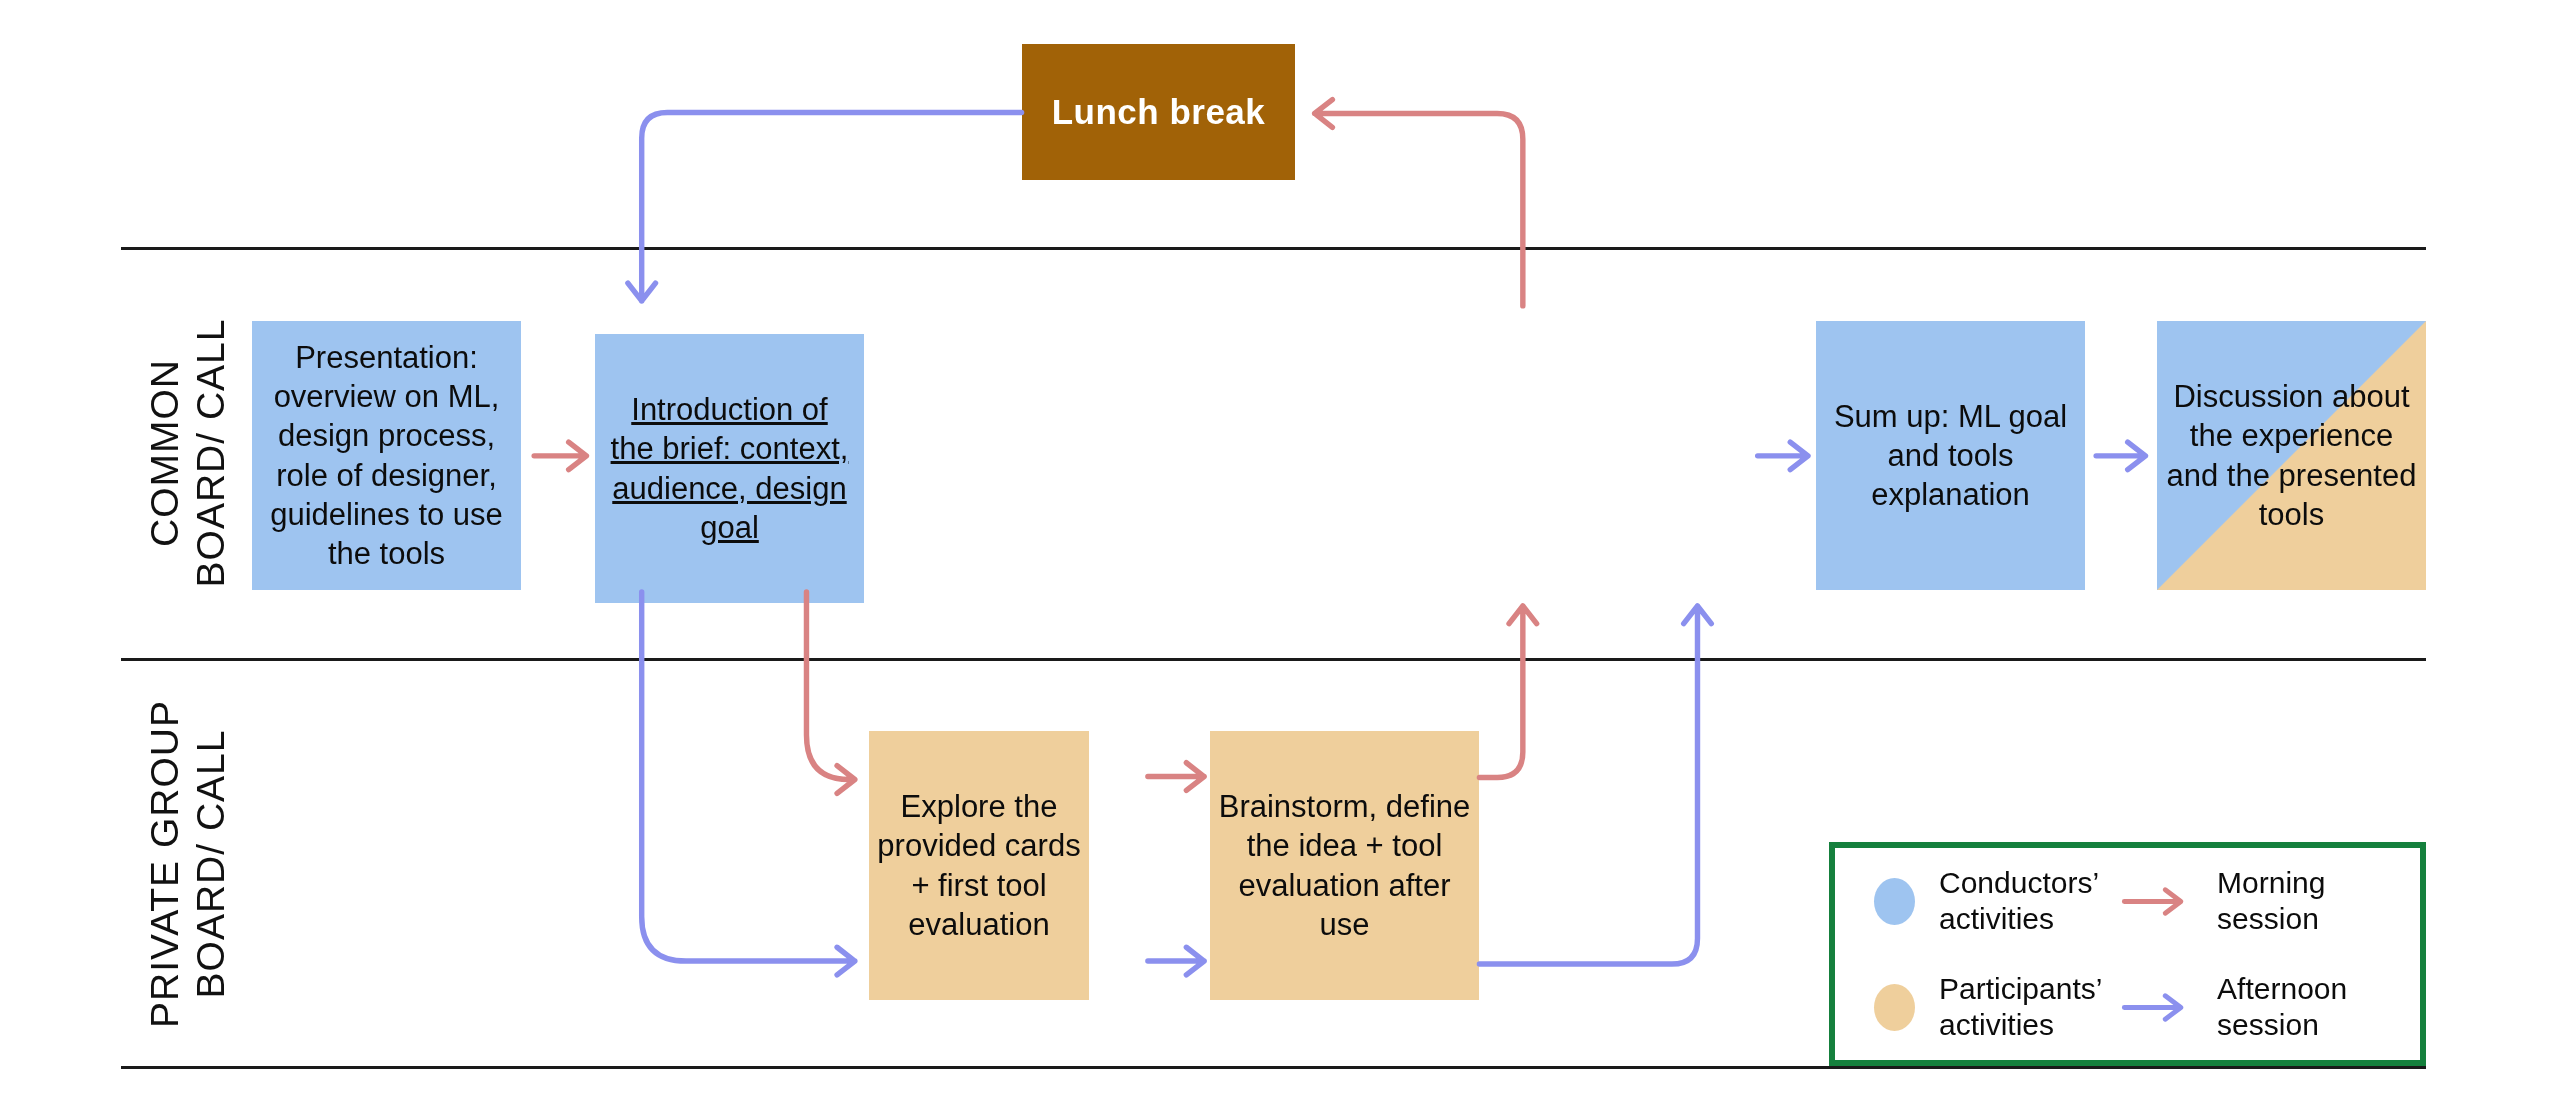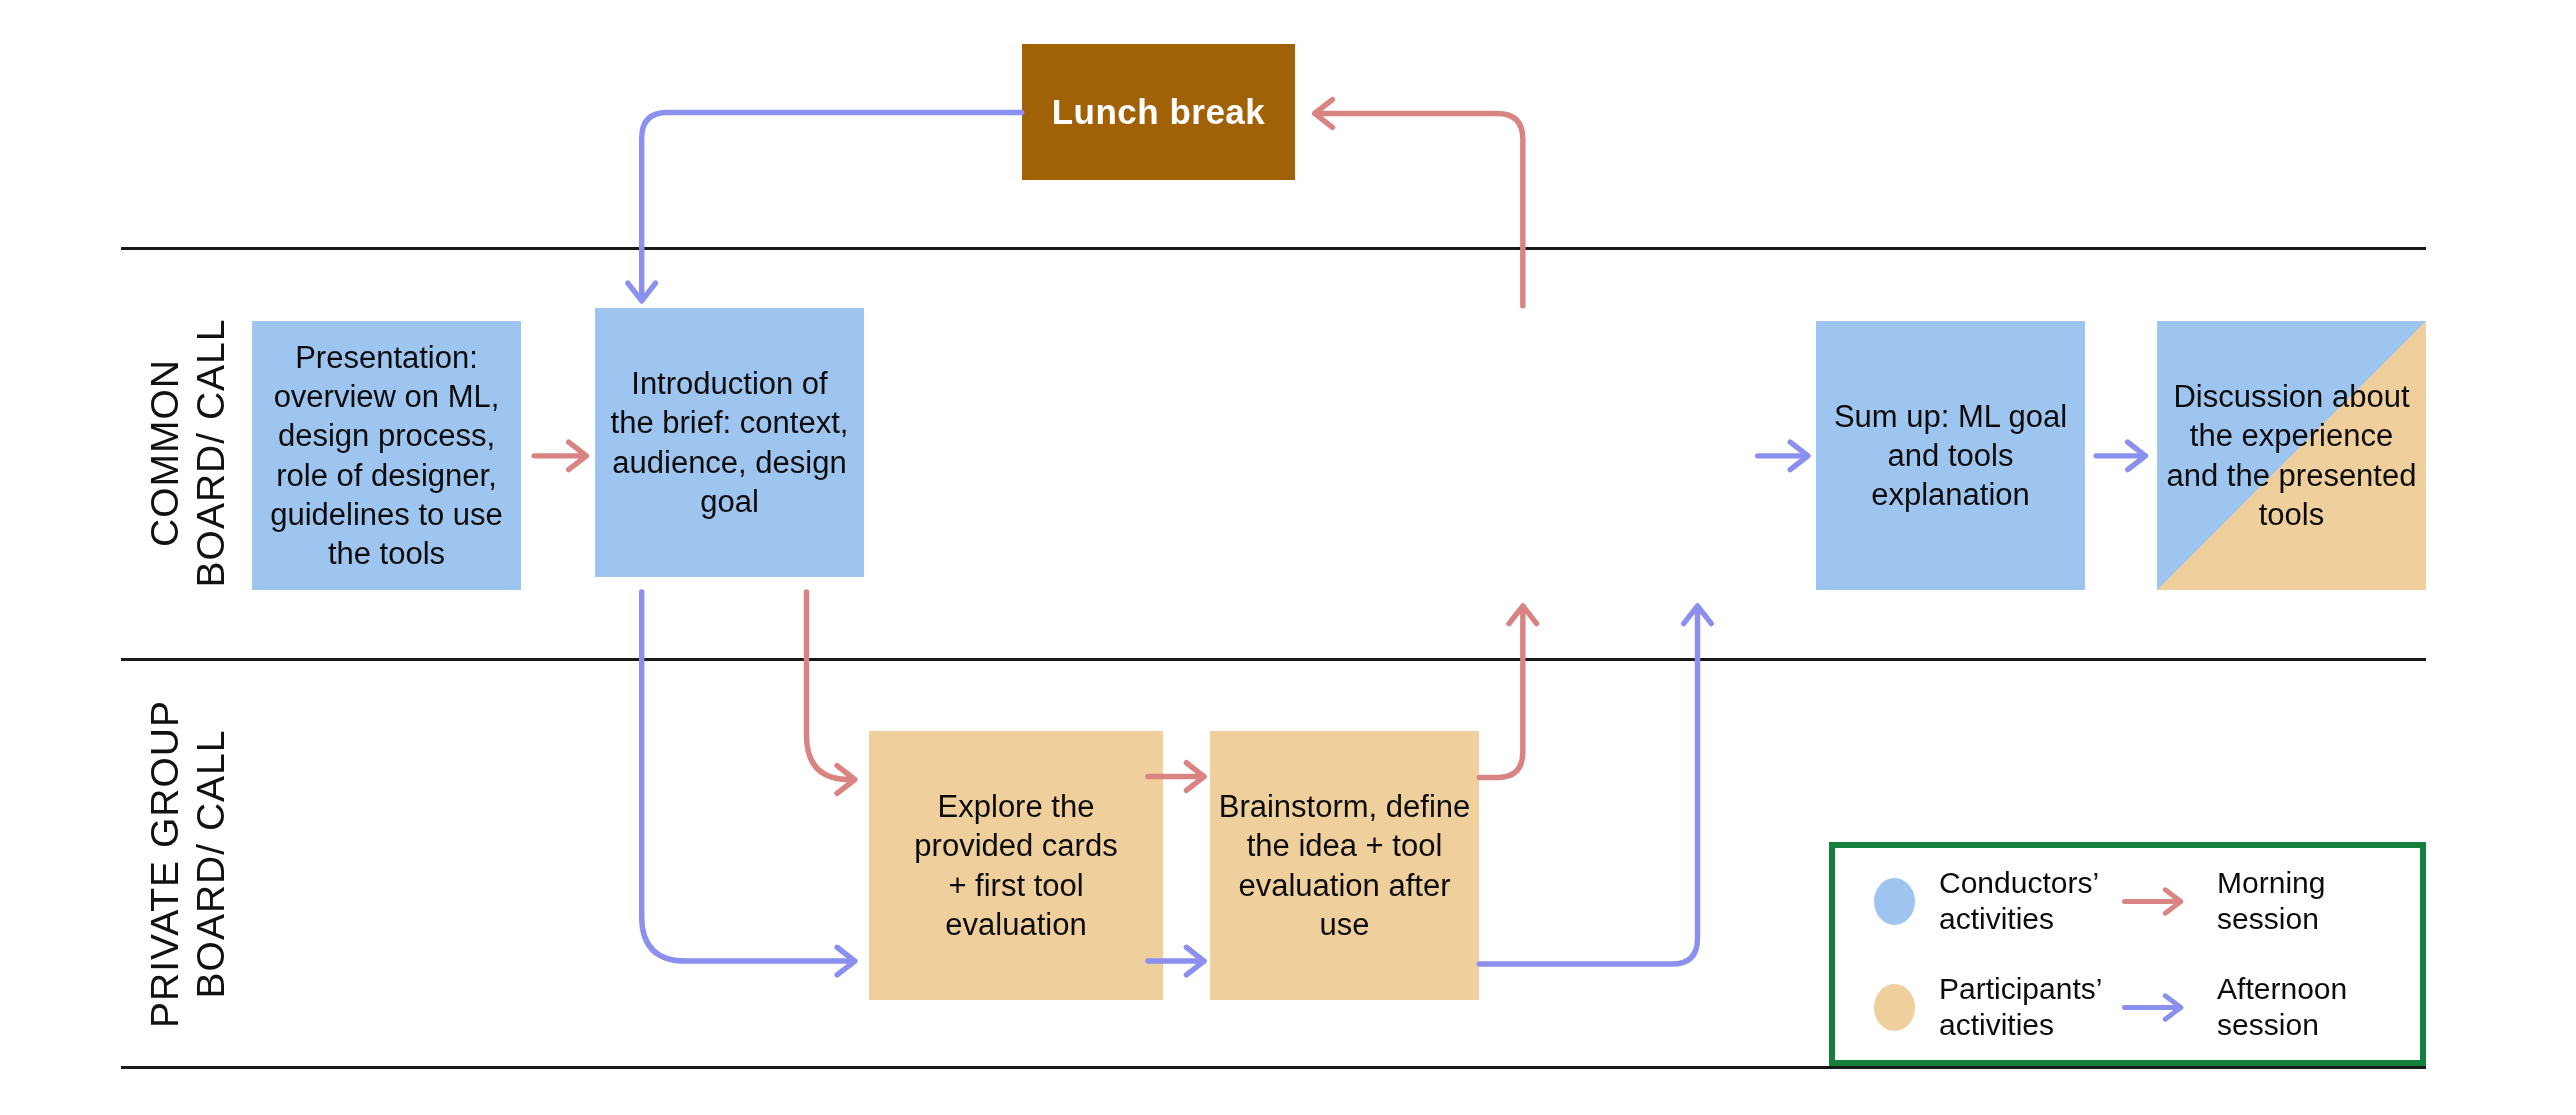--- a/index.html
+++ b/index.html
@@ -61,39 +61,39 @@
   </div>
 
   <div class="box blue" style="left:252px;top:321px;width:269px;height:269px;">
     <span>Presentation:
 overview on ML,
 design process,
 role of designer,
 guidelines to use
 the tools</span>
   </div>
-  <div class="box blue" style="left:595px;top:308px;width:269px;height:269px;">
+  <div class="box blue" style="left:595px;top:334px;width:269px;height:269px;text-decoration:underline;">
     <span>Introduction of
 the brief: context,
 audience, design
 goal</span>
   </div>
   <div class="box blue" style="left:1816px;top:321px;width:269px;height:269px;">
     <span>Sum up: ML goal
 and tools
 explanation</span>
   </div>
   <div class="box split" style="left:2157px;top:321px;width:269px;height:269px;">
     <span>Discussion about
 the experience
 and the presented
 tools</span>
   </div>
 
-  <div class="box orange" style="left:869px;top:731px;width:294px;height:269px;">
+  <div class="box orange" style="left:869px;top:731px;width:220px;height:269px;">
     <span>Explore the
 provided cards
 + first tool
 evaluation</span>
   </div>
   <div class="box orange" style="left:1210px;top:731px;width:269px;height:269px;">
     <span>Brainstorm, define
 the idea + tool
 evaluation after
 use</span>

